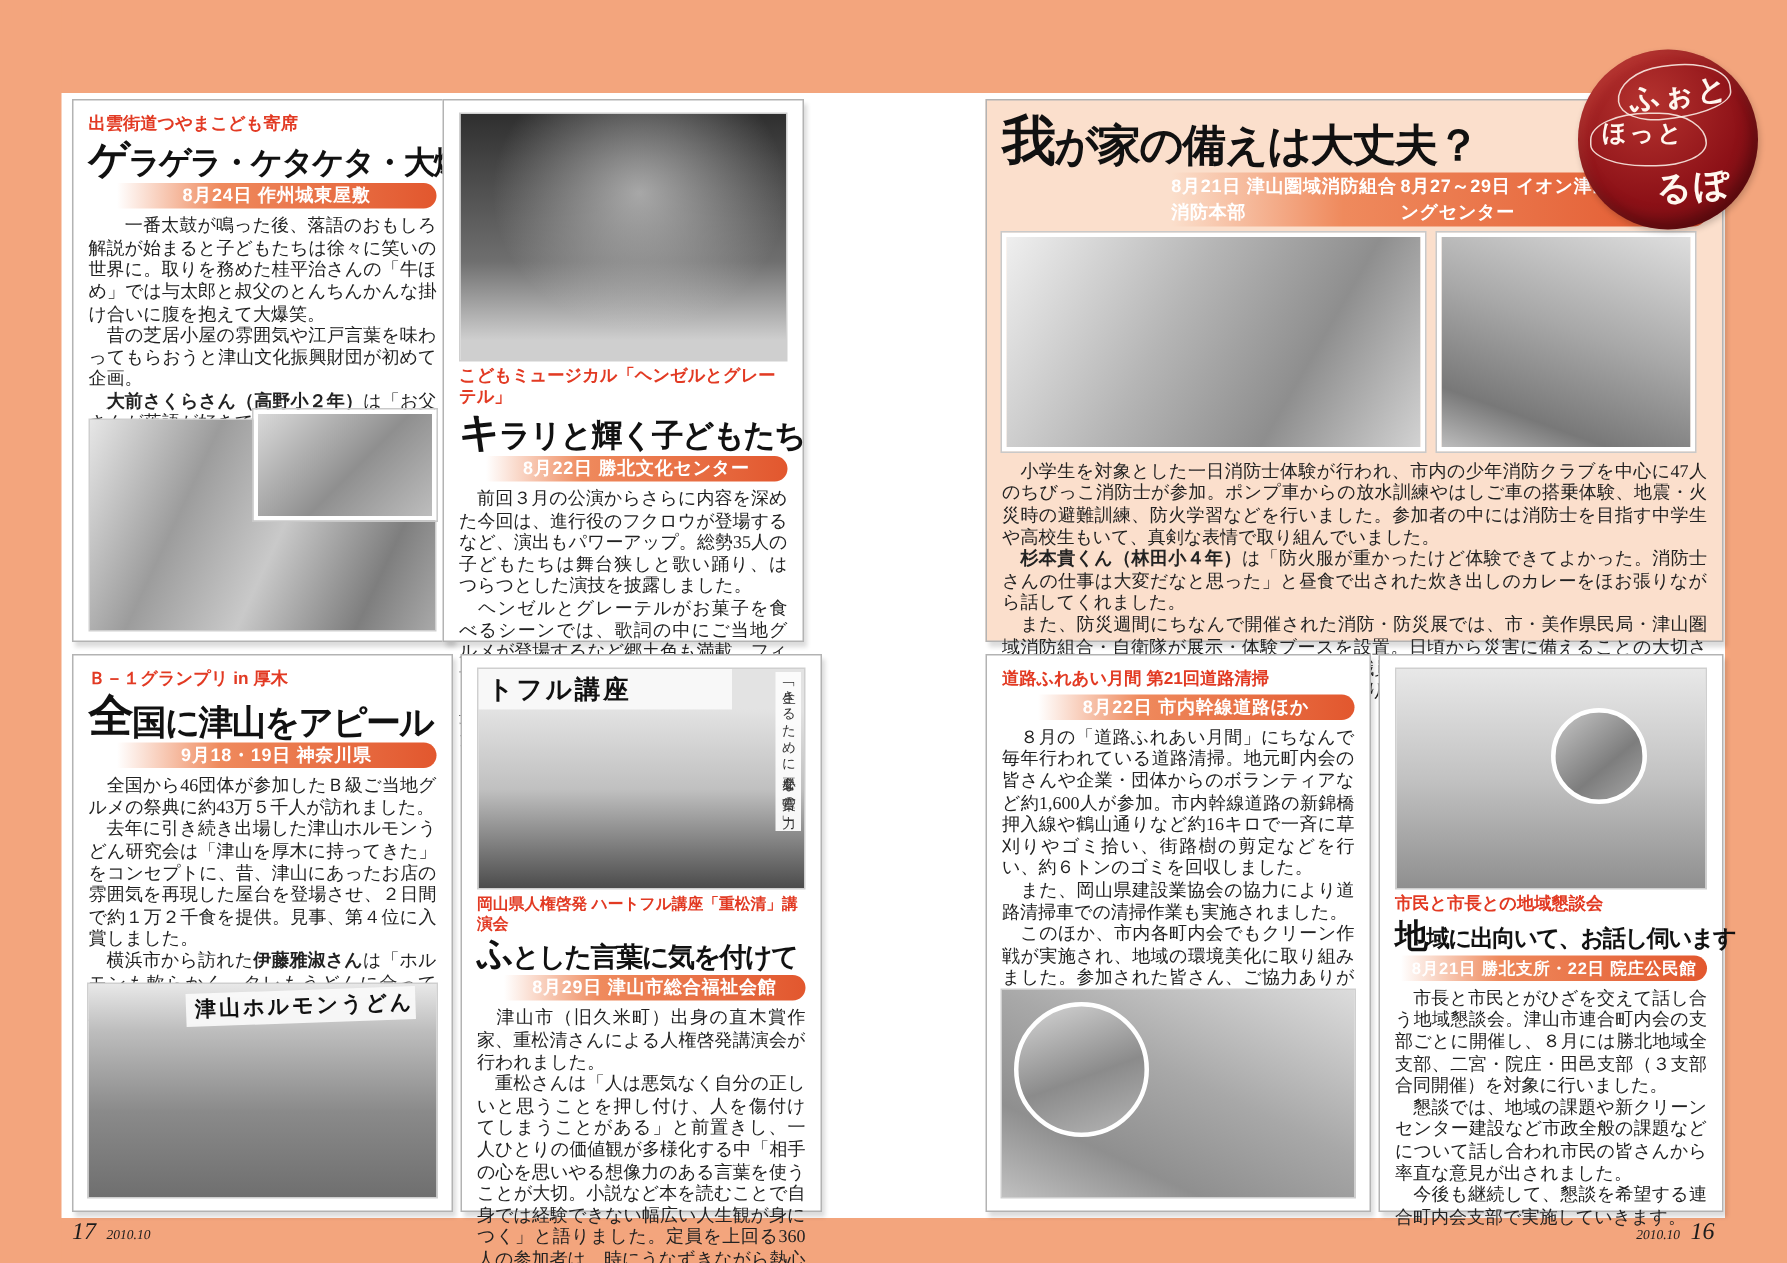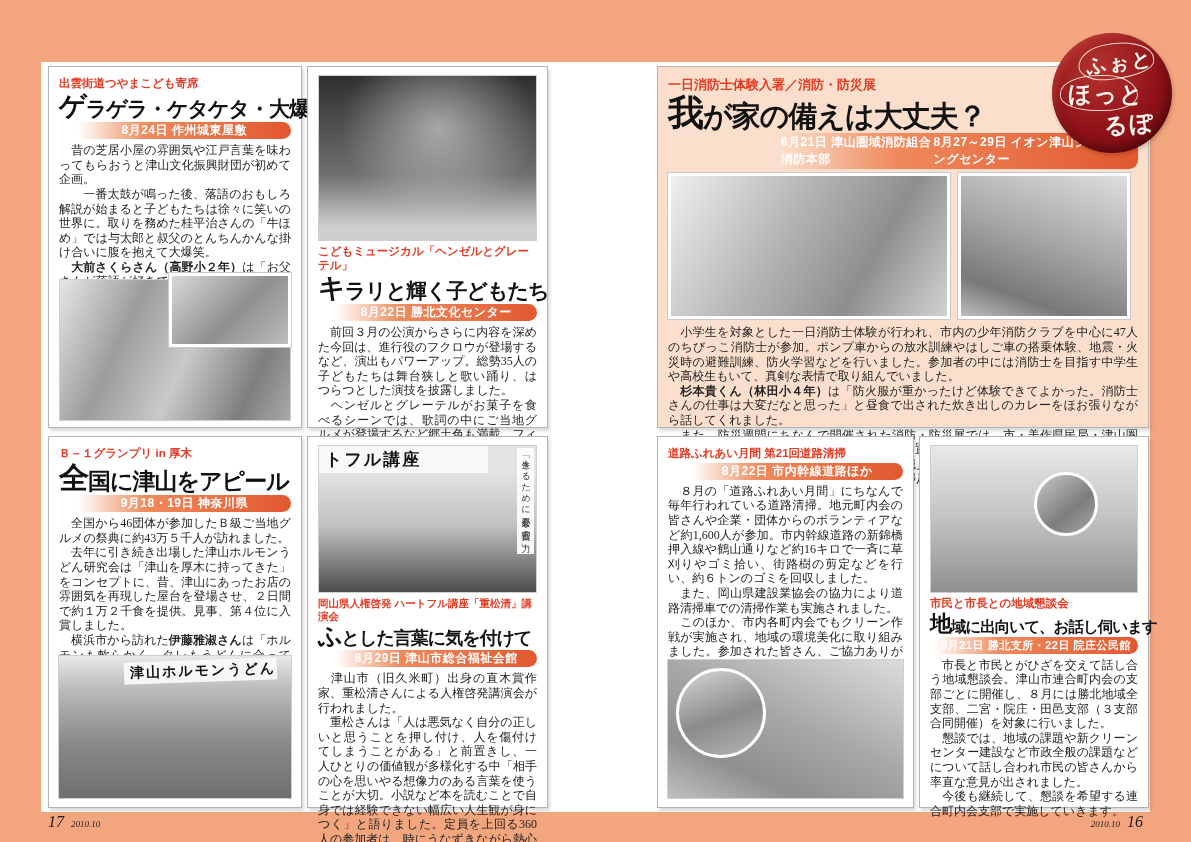--- a/index.html
+++ b/index.html
@@ -10,21 +10,21 @@
   .band.top{left:0;top:0;width:1191px;height:62px;}
   .band.bottom{left:0;top:812px;width:1191px;height:30px;}
   .band.left{left:0;top:0;width:41px;height:842px;}
   .band.right{left:1150px;top:0;width:41px;height:842px;}
 
   
   .card{position:absolute;background:#fff;border:1px solid #b3b3b3;
         box-shadow:2px 3px 3px rgba(0,0,0,.14);z-index:2;box-sizing:border-box;padding:8px 10px;}
   .card.peach{background:#fbdfcc;}
   #cardA{left:48px;top:66px;width:254px;height:362px;}
-  #cardB{left:307px;top:66px;width:241px;height:362px;}
+  #cardB{left:295px;top:66px;width:241px;height:362px;}
   #cardE{left:657px;top:66px;width:492px;height:362px;}
   #cardC{left:48px;top:436px;width:254px;height:372px;}
   #cardD{left:307px;top:436px;width:241px;height:372px;}
   #cardF{left:657px;top:436px;width:257px;height:372px;}
   #cardG{left:919px;top:436px;width:230px;height:372px;}
 
   .tag{color:#e23a23;font-weight:bold;font-size:11.5px;line-height:1.2;margin:2px 0 1px;}
   .ttl{margin:0;color:#111;font-weight:bold;line-height:1.05;letter-spacing:-1px;white-space:nowrap;}
   .ttl .fc{display:inline-block;vertical-align:bottom;}
   .banner{height:17px;border-radius:0 9px 9px 0;margin:2px 0 4px;
@@ -57,21 +57,21 @@
       border:3px solid #fff;background:linear-gradient(140deg,#c7c7c7,#7d7d7d 60%,#a7a7a7);box-sizing:border-box;}
   .circle-inset{position:absolute;left:8px;top:8px;width:90px;height:90px;border-radius:50%;
       border:3px solid #fff;background:linear-gradient(160deg,#d5d5d5,#8b8b8b 55%,#b5b5b5);box-sizing:border-box;}
 
   
   .badge{position:absolute;left:1052px;top:33px;width:120px;height:120px;border-radius:50%;z-index:5;
      background:radial-gradient(circle at 38% 30%,#b5332f,#8d1117 58%,#7a0c12 95%);
      box-shadow:inset -4px -6px 10px rgba(0,0,0,.35),inset 3px 4px 7px rgba(255,120,100,.25),1px 2px 4px rgba(0,0,0,.2);}
   .badge span{position:absolute;color:#fff7ef;font-weight:bold;}
   .badge .b1{top:16px;left:34px;font-size:20px;transform:rotate(-7deg);letter-spacing:2px;}
-  .badge .b2{top:46px;left:16px;font-size:23px;letter-spacing:2px;font-family:Liberation Serif, serif;}
+  .badge .b2{top:46px;left:16px;font-size:16px;letter-spacing:2px;font-family:Liberation Serif, serif;}
   .badge .b3{top:76px;left:52px;font-size:23px;transform:rotate(-5deg);letter-spacing:2px;}
   .badge::before,.badge::after{content:"";position:absolute;border:1.6px solid rgba(255,247,239,.85);}
   .badge::before{width:74px;height:34px;left:26px;top:10px;transform:rotate(-7deg);
       border-radius:46% 54% 58% 42%/62% 58% 42% 48%;}
   .badge::after{width:76px;height:34px;left:8px;top:42px;
       border-radius:55% 45% 48% 52%/55% 62% 48% 45%;}
 
   
   .folio{position:absolute;z-index:3;color:#1c1c1c;font-family:"Liberation Serif","DejaVu Serif",serif;
          font-style:italic;}
@@ -91,22 +91,22 @@
 <div class="badge">
   <span class="b1">ふぉと</span>
   <span class="b2">ほっと</span>
   <span class="b3">るぽ</span>
 </div>
 
 <div class="card" id="cardA">
   <div class="tag">出雲街道つやまこども寄席</div>
   <h2 class="ttl" style="font-size:21px;"><span class="fc" style="font-size:27px;">ゲ</span><span>ラゲラ・ケタケタ・大爆笑</span></h2>
   <div class="banner" style="width:92%;margin-left:auto;">8月24日 作州城東屋敷</div>
+  <p class="bd"><span>　</span><span class="nm" style="font-family:'Liberation Serif','DejaVu Serif',serif;font-weight:normal;">　一番太鼓が鳴った後、落語のおもしろ解説が始まると子どもたちは徐々に笑いの世界に。取りを務めた桂平治さんの「牛ほめ」では与太郎と叔父のとんちんかんな掛け合いに腹を抱えて大爆笑。</span></p>
   <p class="bd">　昔の芝居小屋の雰囲気や江戸言葉を味わってもらおうと津山文化振興財団が初めて企画。</p>
-  <p class="bd"><span>　</span><span class="nm" style="font-family:'Liberation Serif','DejaVu Serif',serif;font-weight:normal;">　一番太鼓が鳴った後、落語のおもしろ解説が始まると子どもたちは徐々に笑いの世界に。取りを務めた桂平治さんの「牛ほめ」では与太郎と叔父のとんちんかんな掛け合いに腹を抱えて大爆笑。</span></p>
   <p class="bd"><span>　</span><span class="nm">大前さくらさん（高野小２年）</span><span>は「お父さんが落語が好きで連れてきてくれた。生の落語は初めてでとてもおもしろかった」と大満足の様子でした。</span></p>
   <div class="ph ph-yose" style="position:absolute;left:10px;top:212px;width:232px;height:142px;"></div>
   <div class="ph ph-yose-inset wframe" style="position:absolute;left:120px;top:206px;width:122px;height:74px;"></div>
 </div>
 
 <div class="card" id="cardB">
   <div class="ph ph-stage" style="width:219px;height:166px;margin:0 0 4px;"></div>
   <div class="tag">こどもミュージカル「ヘンゼルとグレーテル」</div>
   <h2 class="ttl" style="font-size:21px;"><span class="fc" style="font-size:27px;">キ</span><span>ラリと輝く子どもたち</span></h2>
   <div class="banner" style="width:92%;margin-left:auto;">8月22日 勝北文化センター</div>
@@ -132,21 +132,20 @@
     <div class="inphoto-scroll">「生きるために必要な言葉の力」</div>
   </div>
   <div class="tag" style="font-size:10.5px;">岡山県人権啓発 ハートフル講座「重松清」講演会</div>
   <h2 class="ttl" style="font-size:18px;"><span class="fc" style="font-size:24px;">ふ</span><span>とした言葉に気を付けて</span></h2>
   <div class="banner" style="width:92%;margin-left:auto;">8月29日 津山市総合福祉会館</div>
   <p class="bd">　津山市（旧久米町）出身の直木賞作家、重松清さんによる人権啓発講演会が行われました。</p>
   <p class="bd">　重松さんは「人は悪気なく自分の正しいと思うことを押し付け、人を傷付けてしまうことがある」と前置きし、一人ひとりの価値観が多様化する中「相手の心を思いやる想像力のある言葉を使うことが大切。小説など本を読むことで自身では経験できない幅広い人生観が身につく」と語りました。定員を上回る360人の参加者は、時にうなずきながら熱心に聞き入っていました。</p>
 </div>
 
 <div class="card peach" id="cardE">
-  <div class="tag" style="font-size:13px;">一日消防士体験入署／消防・防災展</div>
   <h2 class="ttl" style="font-size:29px;"><span class="fc" style="font-size:36px;">我</span><span>が家の備えは大丈夫？</span></h2>
   <div class="banner two">
     <span>8月21日 津山圏域消防組合消防本部</span>
     <span>8月27～29日 イオン津山ショッピングセンター</span>
   </div>
   <div style="display:flex;gap:8px;margin-top:4px;">
     <div class="ph ph-fire wframe" style="width:282px;height:146px;"></div>
     <div class="ph ph-aed wframe" style="width:172px;height:146px;"></div>
   </div>
   <div style="margin-top:6px;">

